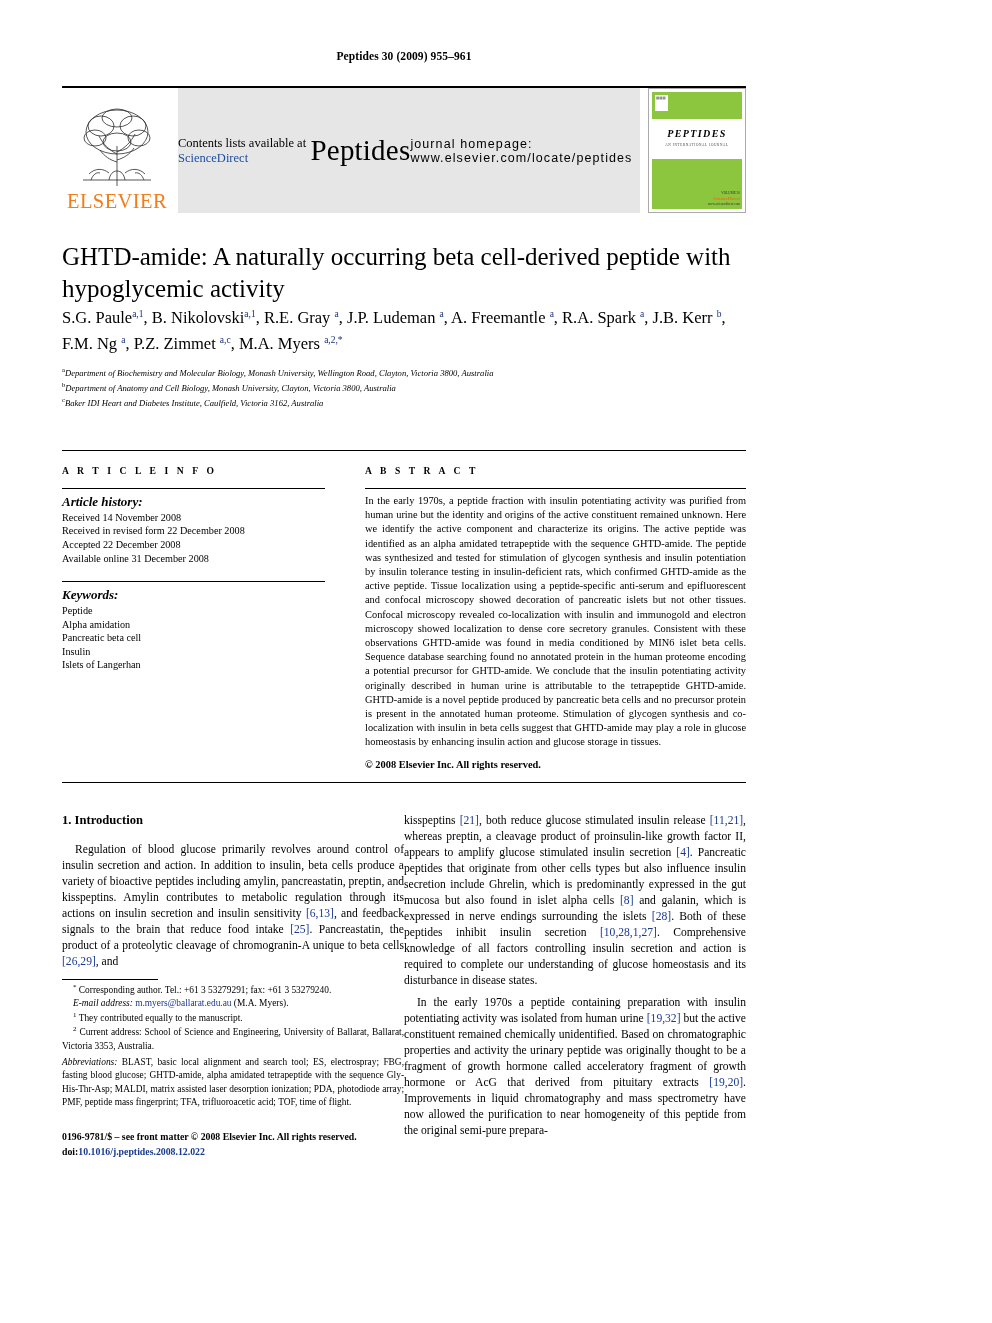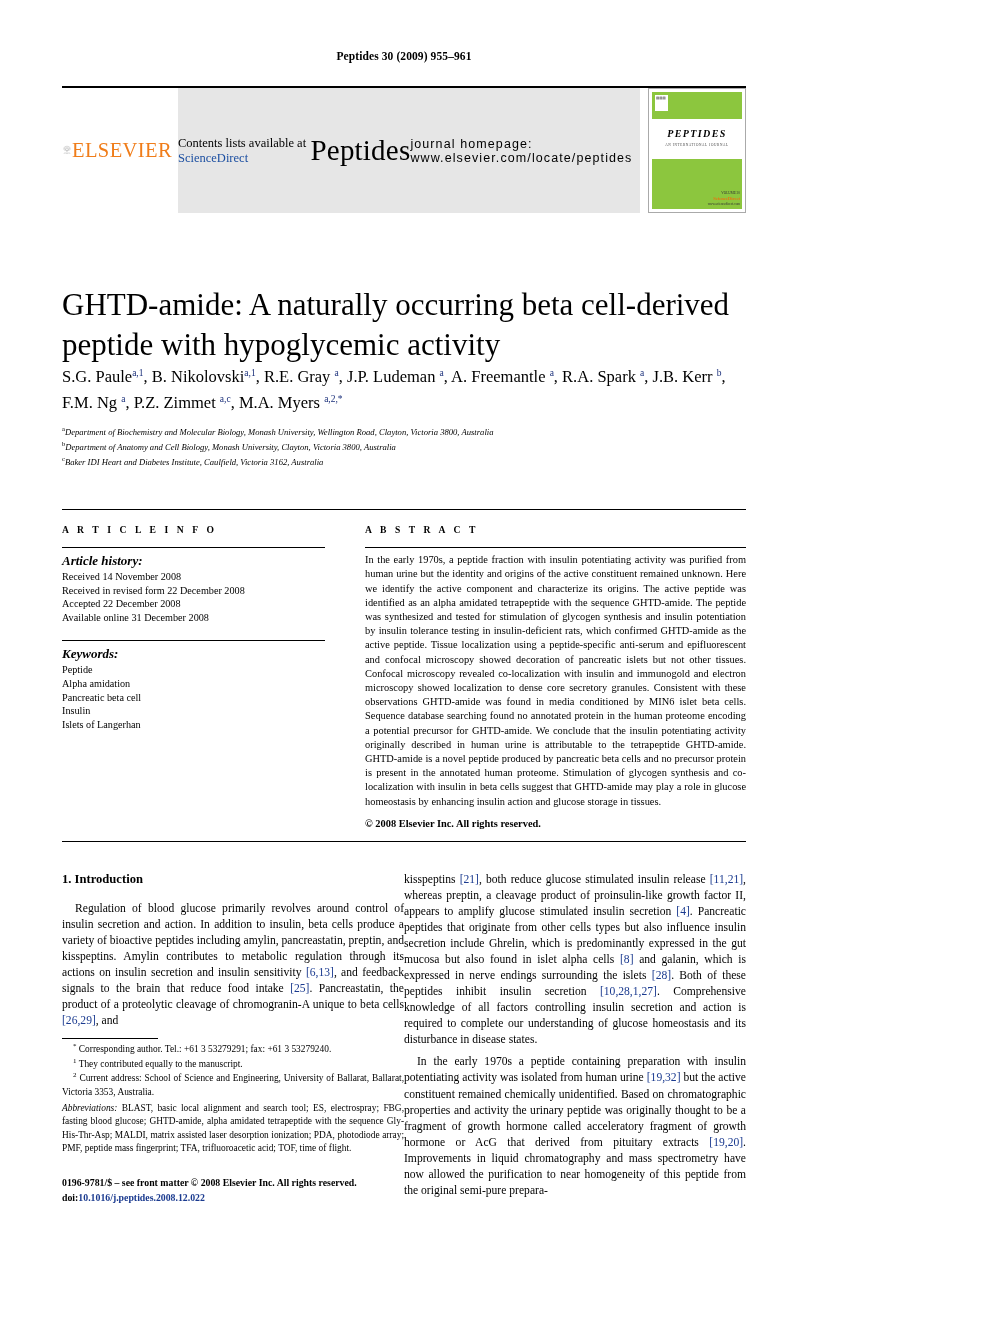--- a/index.html
+++ b/index.html
@@ -37,20 +37,21 @@
     margin-top: 24px;
     border-top: 2.5px solid #000;
     display: flex;
     align-items: stretch;
     height: 125px;
   }
   .elsevier-block {
     width: 110px;
     flex: 0 0 110px;
     display: flex;
+    flex-direction: column;
     justify-content: flex-end;
     align-items: center;
     padding-bottom: 2px;
   }
   .tree-svg { display:block; }
   .elsevier-word {
     font-family: "Liberation Serif", serif;
     color: #F07D1A;
     font-size: 20.5px;
     letter-spacing: .4px;
@@ -140,22 +141,22 @@
     bottom: 2px;
     text-align: right;
     font-size: 3.4px;
     color: #333;
     line-height: 1.4;
   }
   .cov-foot .sd-brand { color: #E87511; font-weight: bold; font-size: 4.6px; }
 
   
   .title {
-    margin-top: 72px;
-    font-size: 31px;
+    margin-top: 28px;
+    font-size: 25px;
     line-height: 1.28;
     font-family: "Liberation Serif", serif;
   }
   .authors {
     margin-top: 0;
     font-size: 16.5px;
     line-height: 1.55;
   }
   sup.aff { color: #1a2f7a; font-size: 9.5px; }
   .affiliations {
@@ -370,20 +371,21 @@
   </div>
 
   <div class="body-cols">
 
     <div class="bcol">
       <h2 class="section-title">1. Introduction</h2>
       <p class="para">Regulation of blood glucose primarily revolves around control of insulin secretion and action. In addition to insulin, beta cells produce a variety of bioactive peptides including amylin, pancreastatin, preptin, and kisspeptins. Amylin contributes to metabolic regulation through its actions on insulin secretion and insulin sensitivity <span class="ref">[6,13]</span>, and feedback signals to the brain that reduce food intake <span class="ref">[25]</span>. Pancreastatin, the product of a proteolytic cleavage of chromogranin-A unique to beta cells <span class="ref">[26,29]</span>, and</p>
 
       <div class="footnotes">
         <p class="fn fn-indent"><sup>*</sup> Corresponding author. Tel.: +61 3 53279291; fax: +61 3 53279240.</p>
+        <p class="fn fn-indent"><span class="ital">E-mail address:</span> <span class="link">m.myers@ballarat.edu.au</span> (M.A. Myers).</p>
         <p class="fn fn-indent"><sup>1</sup> They contributed equally to the manuscript.</p>
         <p class="fn fn-indent"><sup>2</sup> Current address: School of Science and Engineering, University of Ballarat, Ballarat, Victoria 3353, Australia.</p>
         <p class="fn abbrev"><span class="ital">Abbreviations:</span> BLAST, basic local alignment and search tool; ES, electrospray; FBG, fasting blood glucose; GHTD-amide, alpha amidated tetrapeptide with the sequence Gly-His-Thr-Asp; MALDI, matrix assisted laser desorption ionization; PDA, photodiode array; PMF, peptide mass fingerprint; TFA, trifluoroacetic acid; TOF, time of flight.</p>
       </div>
 
       <div class="imprint">
         <div>0196-9781/$ – see front matter © 2008 Elsevier Inc. All rights reserved.</div>
         <div><span>doi:</span><span class="doi-link">10.1016/j.peptides.2008.12.022</span></div>
       </div>
     </div>

